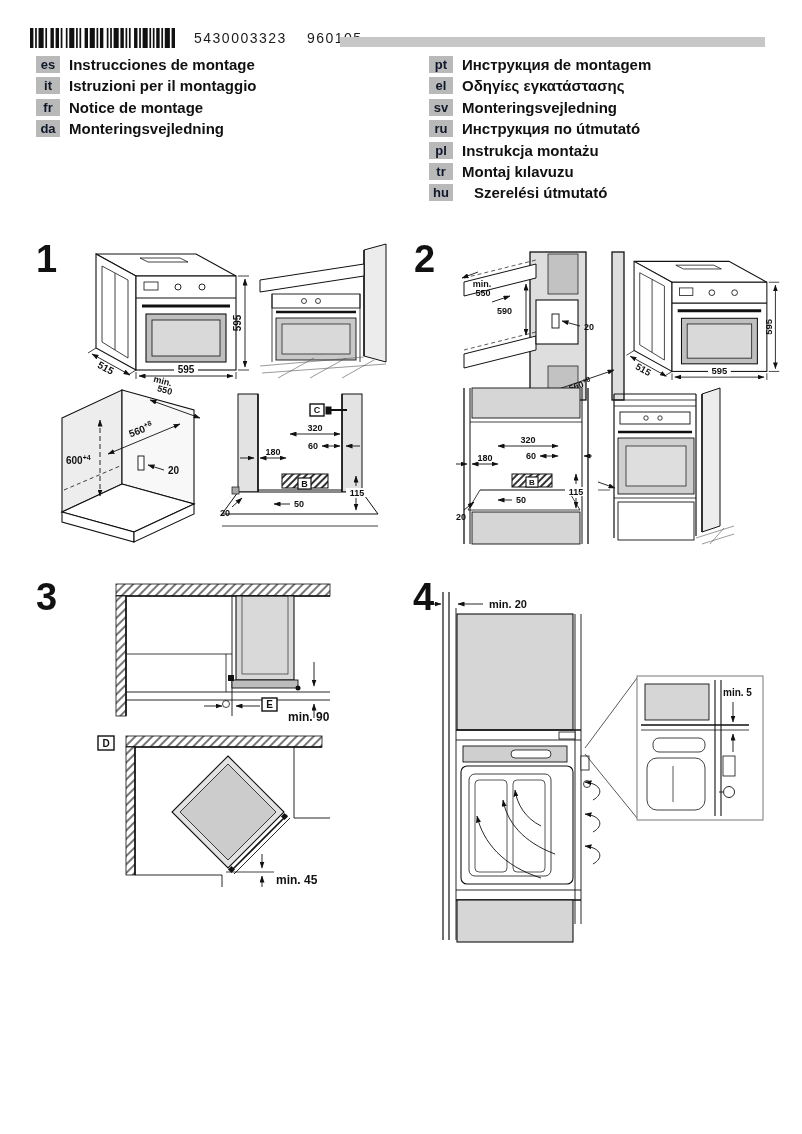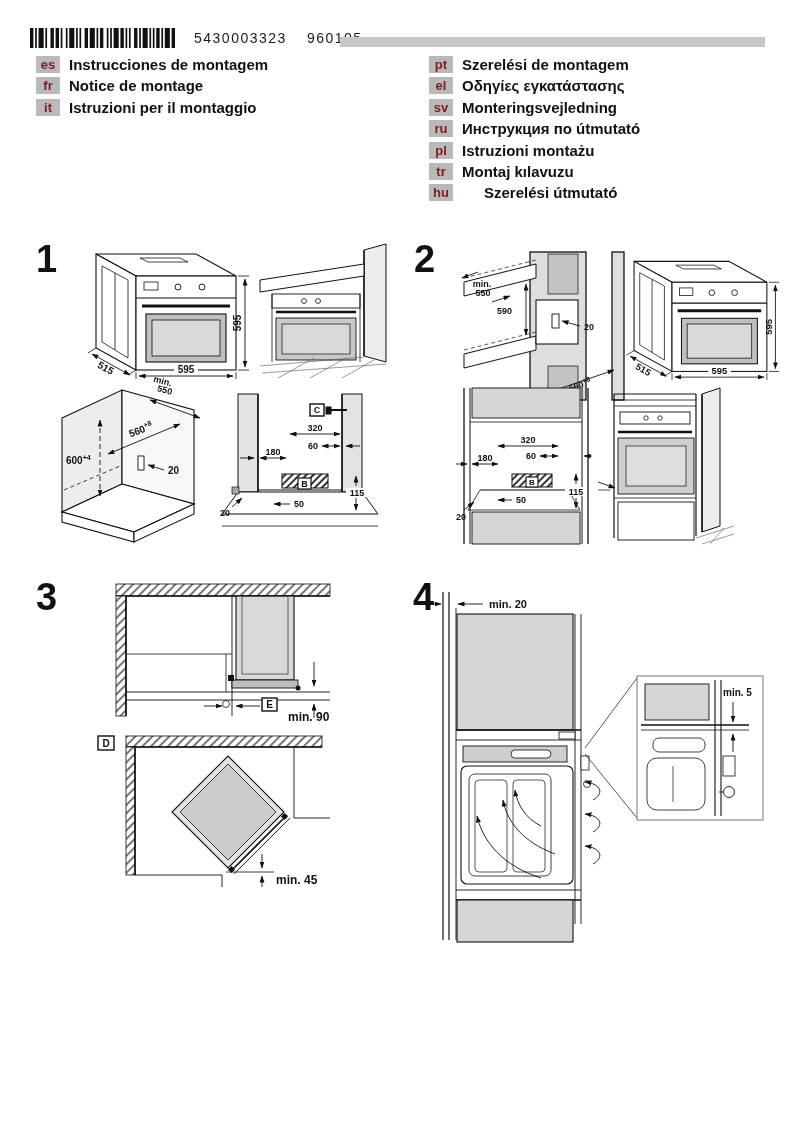--- a/index.html
+++ b/index.html
@@ -7,23 +7,23 @@
         font-family:"Liberation Sans",sans-serif;color:#111;}
   .abs{position:absolute;}
   
   .barcode-num{position:absolute;left:194px;top:30px;font-size:14px;letter-spacing:1.5px;color:#1a1a1a;}
   .barcode-num span{margin-right:20px;}
   .gray-bar{position:absolute;left:340px;top:37px;width:425px;height:10px;background:#c7c7c7;}
   
   .lang-col{position:absolute;top:56px;display:flex;flex-direction:column;gap:4.4px;}
   .lang-row{display:flex;align-items:center;height:17px;}
   .badge{display:flex;align-items:center;justify-content:center;width:24px;height:17px;
-         background:#b9b9b9;color:#7f1d1d;font-weight:bold;font-size:13px;flex:0 0 auto;}
+         background:#b9b9b9;color:#0f172a;font-weight:bold;font-size:13px;flex:0 0 auto;}
   .lang-label{margin-left:9px;font-weight:bold;font-size:15px;white-space:nowrap;}
-  .lang-row.indent .lang-label{margin-left:31px;}
+  .lang-row.indent .lang-label{margin-left:21px;}
   
   .secnum{position:absolute;font-size:38px;font-weight:bold;line-height:1;}
   
   svg text{font-family:"Liberation Sans",sans-serif;font-weight:bold;fill:#111;}
   .s8{font-size:8px;}.s9{font-size:9px;}.s10{font-size:10px;}.s11{font-size:11px;}.s12{font-size:12px;}
 </style>
 </head>
 <body>
 
 <div class="page">
@@ -84,51 +84,55 @@
     </svg>
   </div>
   <div class="barcode-num">
     <span>5430003323</span><span>960105</span>
   </div>
   <div class="gray-bar"></div>
 
   <div class="lang-col" style="left:36px;">
     <div class="lang-row">
         <span class="badge">es</span>
-        <span class="lang-label">Instrucciones de montagem</span>
+        <span class="lang-label">Instrucciones de montage</span>
+      </div>
+    <div class="lang-row">
+        <span class="badge">it</span>
+        <span class="lang-label">Istruzioni per il montaggio</span>
       </div>
     <div class="lang-row">
         <span class="badge">fr</span>
         <span class="lang-label">Notice de montage</span>
       </div>
     <div class="lang-row">
-        <span class="badge">it</span>
-        <span class="lang-label">Istruzioni per il montaggio</span>
+        <span class="badge">da</span>
+        <span class="lang-label">Monteringsvejledning</span>
       </div>
   </div>
   <div class="lang-col" style="left:429px;">
     <div class="lang-row">
         <span class="badge">pt</span>
-        <span class="lang-label">Szerelési de montagem</span>
+        <span class="lang-label">Инструкция de montagem</span>
       </div>
     <div class="lang-row">
         <span class="badge">el</span>
         <span class="lang-label">Οδηγίες εγκατάστασης</span>
       </div>
     <div class="lang-row">
         <span class="badge">sv</span>
         <span class="lang-label">Monteringsvejledning</span>
       </div>
     <div class="lang-row">
         <span class="badge">ru</span>
         <span class="lang-label">Инструкция по útmutató</span>
       </div>
     <div class="lang-row">
         <span class="badge">pl</span>
-        <span class="lang-label">Istruzioni montażu</span>
+        <span class="lang-label">Instrukcja montażu</span>
       </div>
     <div class="lang-row">
         <span class="badge">tr</span>
         <span class="lang-label">Montaj kılavuzu</span>
       </div>
     <div class="lang-row indent">
         <span class="badge">hu</span>
         <span class="lang-label">Szerelési útmutató</span>
       </div>
   </div>

